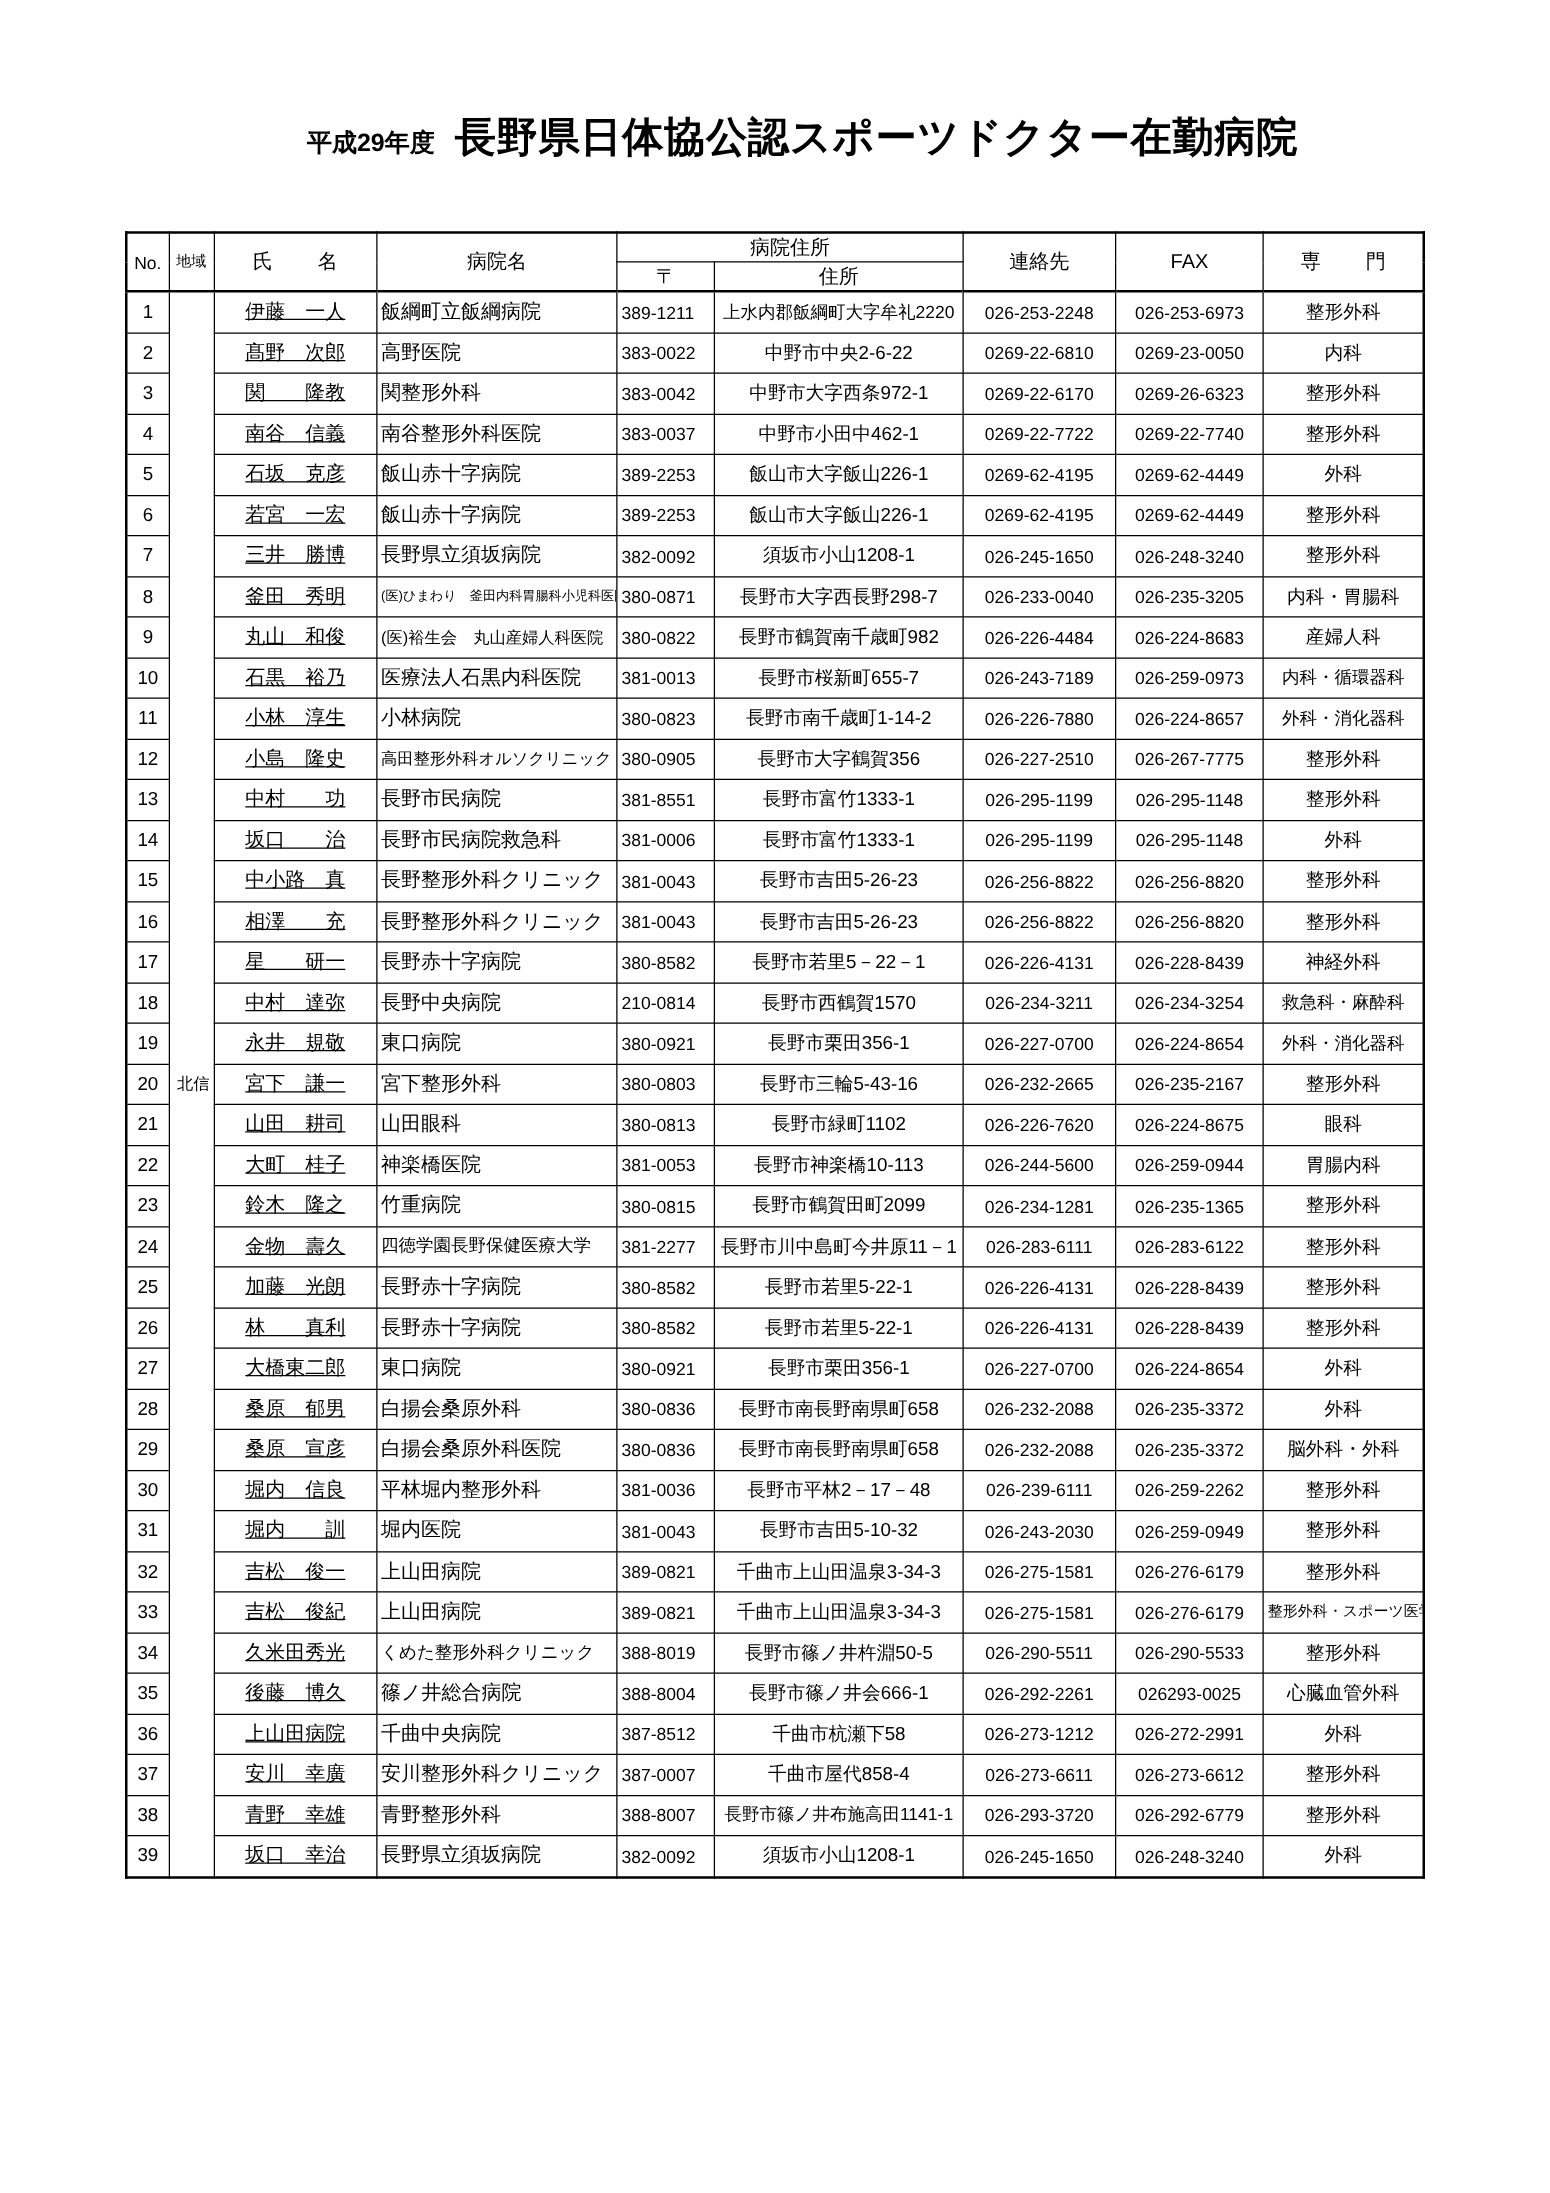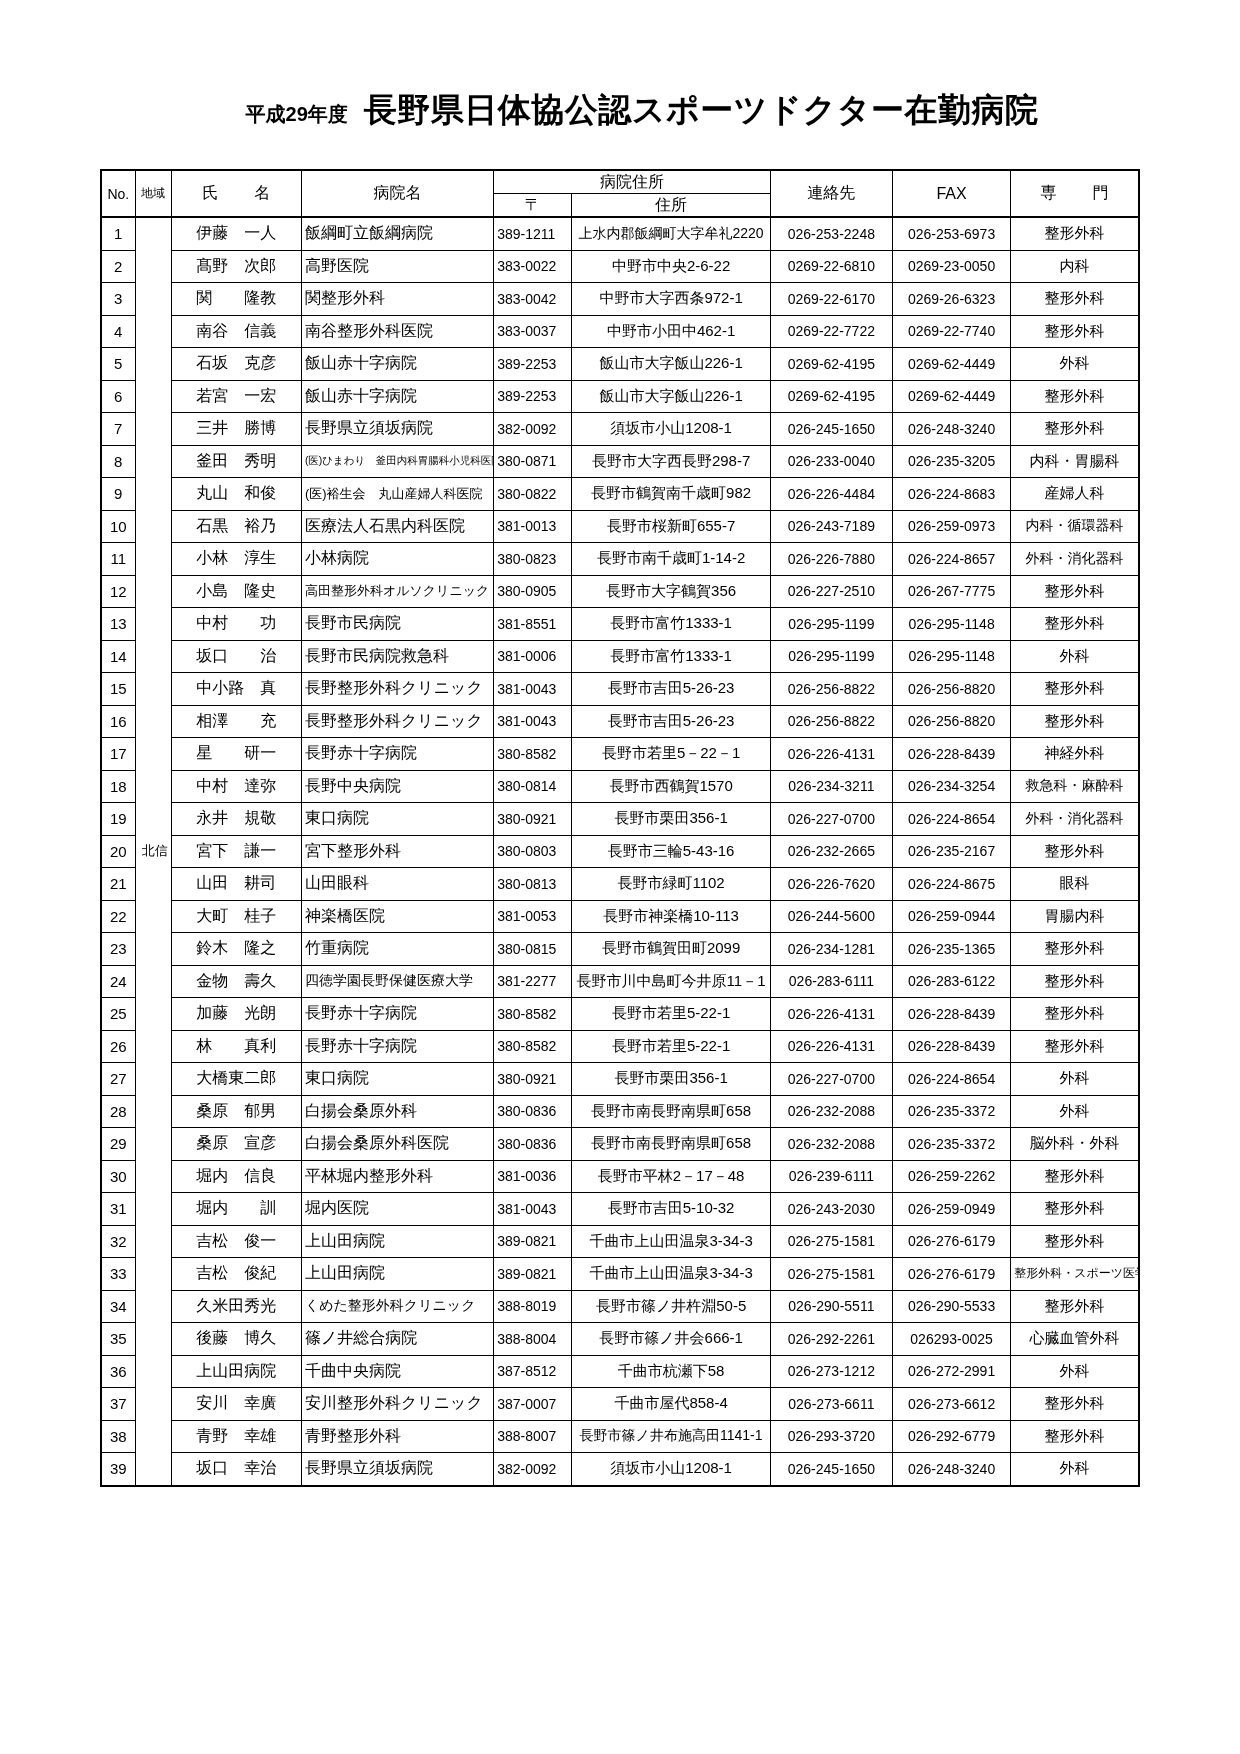--- a/index.html
+++ b/index.html
@@ -40,21 +40,21 @@
   }
   .title-main {
     font-size: 33px;
     font-weight: bold;
     letter-spacing: 0.5px;
     vertical-align: baseline;
   }
 
   
   .table-wrap {
-    margin: 0 auto;
+    margin: 16px auto;
     width: 1040px;
     padding-top: 36px;
   }
   table.doctors {
     border-collapse: collapse;
     table-layout: fixed;
     width: 1040px;
     border: 2px solid #000;
   }
   table.doctors th,
@@ -90,21 +90,21 @@
   }
 
   tbody td {
     height: 31.5px;
     font-size: 16px;
   }
 
   
   .c-no     { width: 34px;  text-align: center; font-size: 15px; }
   .c-region { width: 36px;  text-align: center; font-size: 13px; }
-  .c-name   { width: 130px; text-align: center; letter-spacing: 0px; }
+  .c-name   { width: 130px; text-align: center; letter-spacing: 0px; text-decoration: underline; }
   .c-hosp   { width: 192px; text-align: left; }
   .c-zip    { width: 78px;  text-align: left; font-size: 14px; }
   .c-addr   { width: 198px; text-align: center; font-size: 15px; }
   .c-tel    { width: 122px; text-align: center; font-size: 14px; }
   .c-fax    { width: 118px; text-align: center; font-size: 14px; }
   .c-spec   { width: 128px; text-align: center; font-size: 15px; }
 
   
   td.region-merged {
     text-align: right;
@@ -328,21 +328,21 @@
             <td class="c-zip">380-8582</td>
             <td class="c-addr">長野市若里5－22－1</td>
             <td class="c-tel">026-226-4131</td>
             <td class="c-fax">026-228-8439</td>
             <td class="c-spec">神経外科</td>
           </tr>
           <tr>
             <td class="c-no">18</td>
             <td class="c-name">中村　達弥</td>
             <td class="c-hosp">長野中央病院</td>
-            <td class="c-zip">380-0814</td>
+            <td class="c-zip">210-0814</td>
             <td class="c-addr">長野市西鶴賀1570</td>
             <td class="c-tel">026-234-3211</td>
             <td class="c-fax">026-234-3254</td>
             <td class="c-spec s1">救急科・麻酔科</td>
           </tr>
           <tr>
             <td class="c-no">19</td>
             <td class="c-name">永井　規敬</td>
             <td class="c-hosp">東口病院</td>
             <td class="c-zip">380-0921</td>

